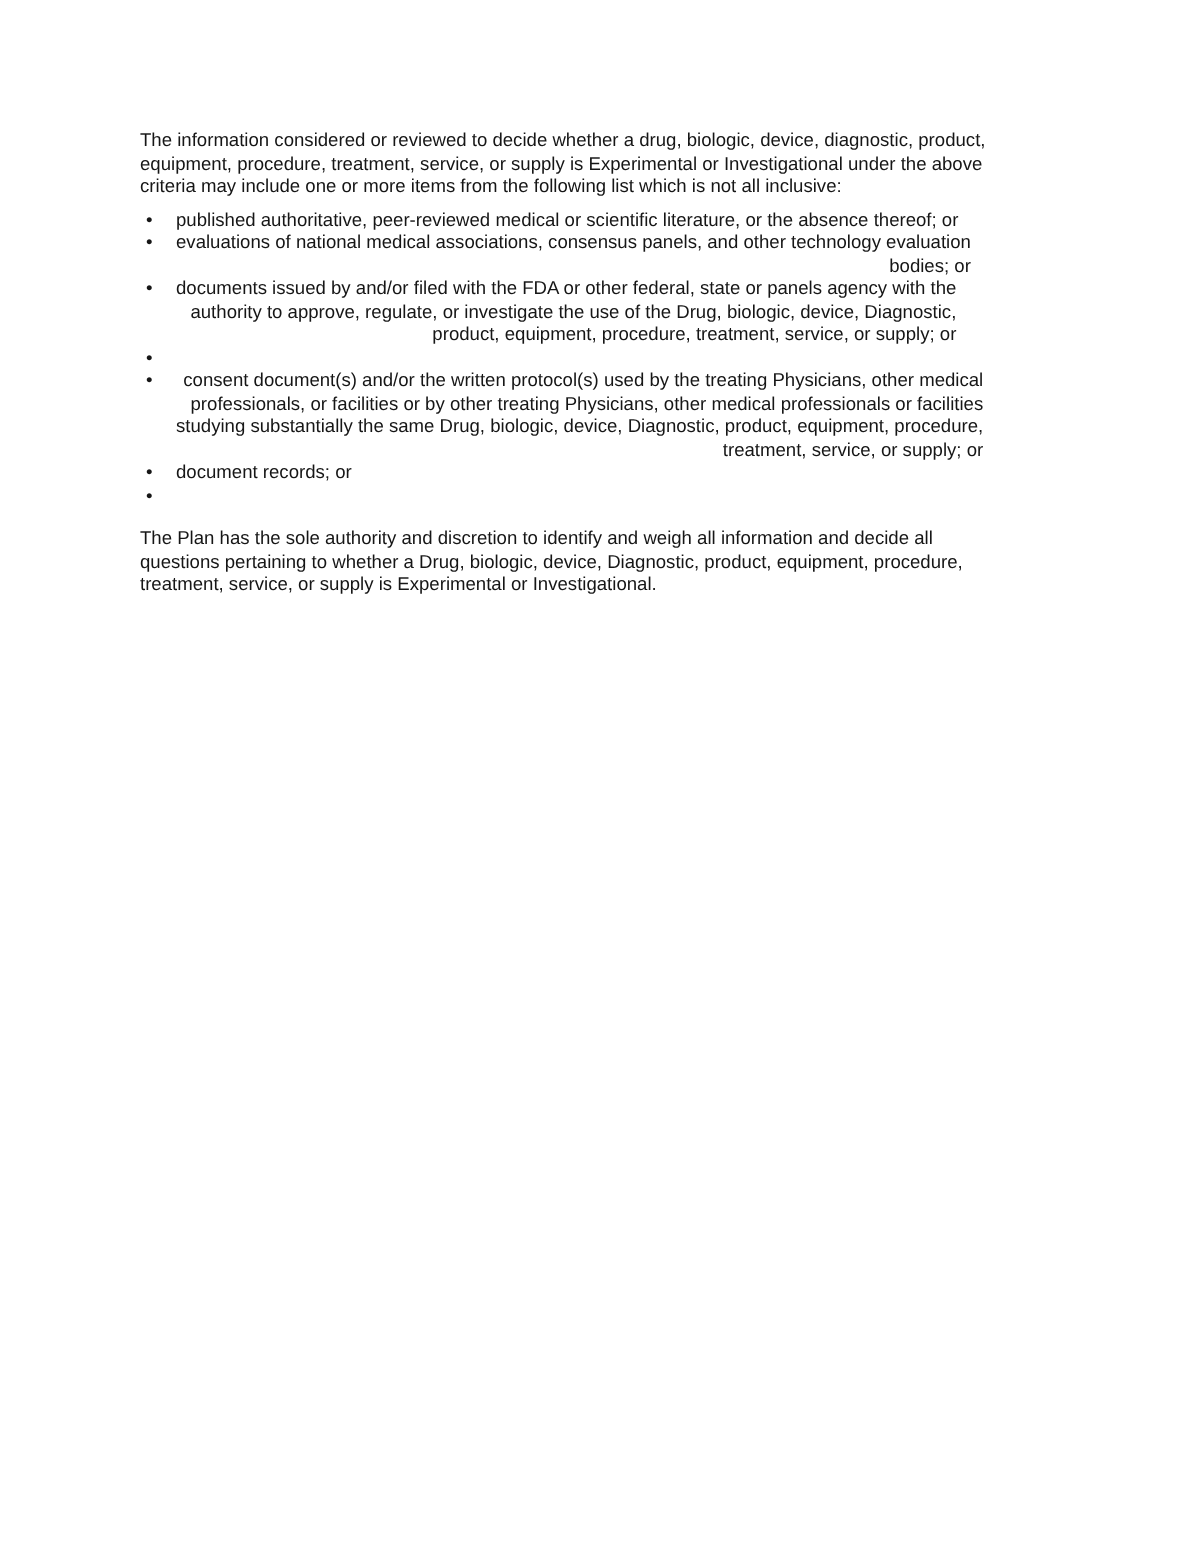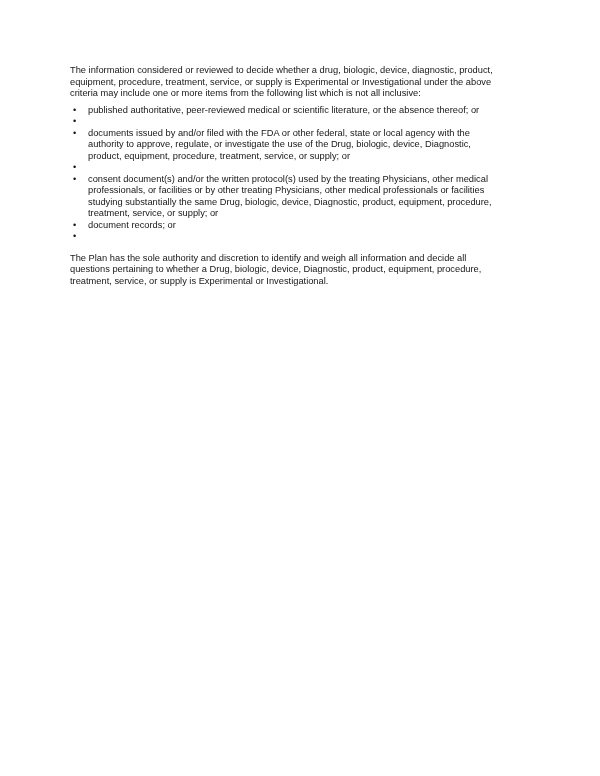--- a/index.html
+++ b/index.html
@@ -38,20 +38,21 @@
     align-items: flex-start;
   }
   .bullet-marker {
     flex: 0 0 18px;
     width: 18px;
     box-sizing: border-box;
     padding-left: 3px;
   }
   .bullet-text {
     white-space: pre;
+    text-align: right;
   }
   .closing {
     margin-top: 10px;
   }
   .page-number {
     position: absolute;
     left: 0;
     right: 0;
     top: 703px;
     text-align: left;
@@ -67,24 +68,26 @@
 equipment, procedure, treatment, service, or supply is Experimental or Investigational under the above
 criteria may include one or more items from the following list which is not all inclusive:</p>
 
     <ul class="bullet-list">
       <li class="bullet-item">
         <span class="bullet-marker">•</span>
         <span class="bullet-text">published authoritative, peer-reviewed medical or scientific literature, or the absence thereof; or</span>
       </li>
       <li class="bullet-item">
         <span class="bullet-marker">•</span>
+        <span class="bullet-text">evaluations of national medical associations, consensus panels, and other technology evaluation
+bodies; or</span>
       </li>
       <li class="bullet-item">
         <span class="bullet-marker">•</span>
-        <span class="bullet-text">documents issued by and/or filed with the FDA or other federal, state or local agency with the
+        <span class="bullet-text">documents issued by and/or filed with the FDA or other federal, state or panels agency with the
 authority to approve, regulate, or investigate the use of the Drug, biologic, device, Diagnostic,
 product, equipment, procedure, treatment, service, or supply; or</span>
       </li>
       <li class="bullet-item">
         <span class="bullet-marker">•</span>
       </li>
       <li class="bullet-item">
         <span class="bullet-marker">•</span>
         <span class="bullet-text">consent document(s) and/or the written protocol(s) used by the treating Physicians, other medical
 professionals, or facilities or by other treating Physicians, other medical professionals or facilities

